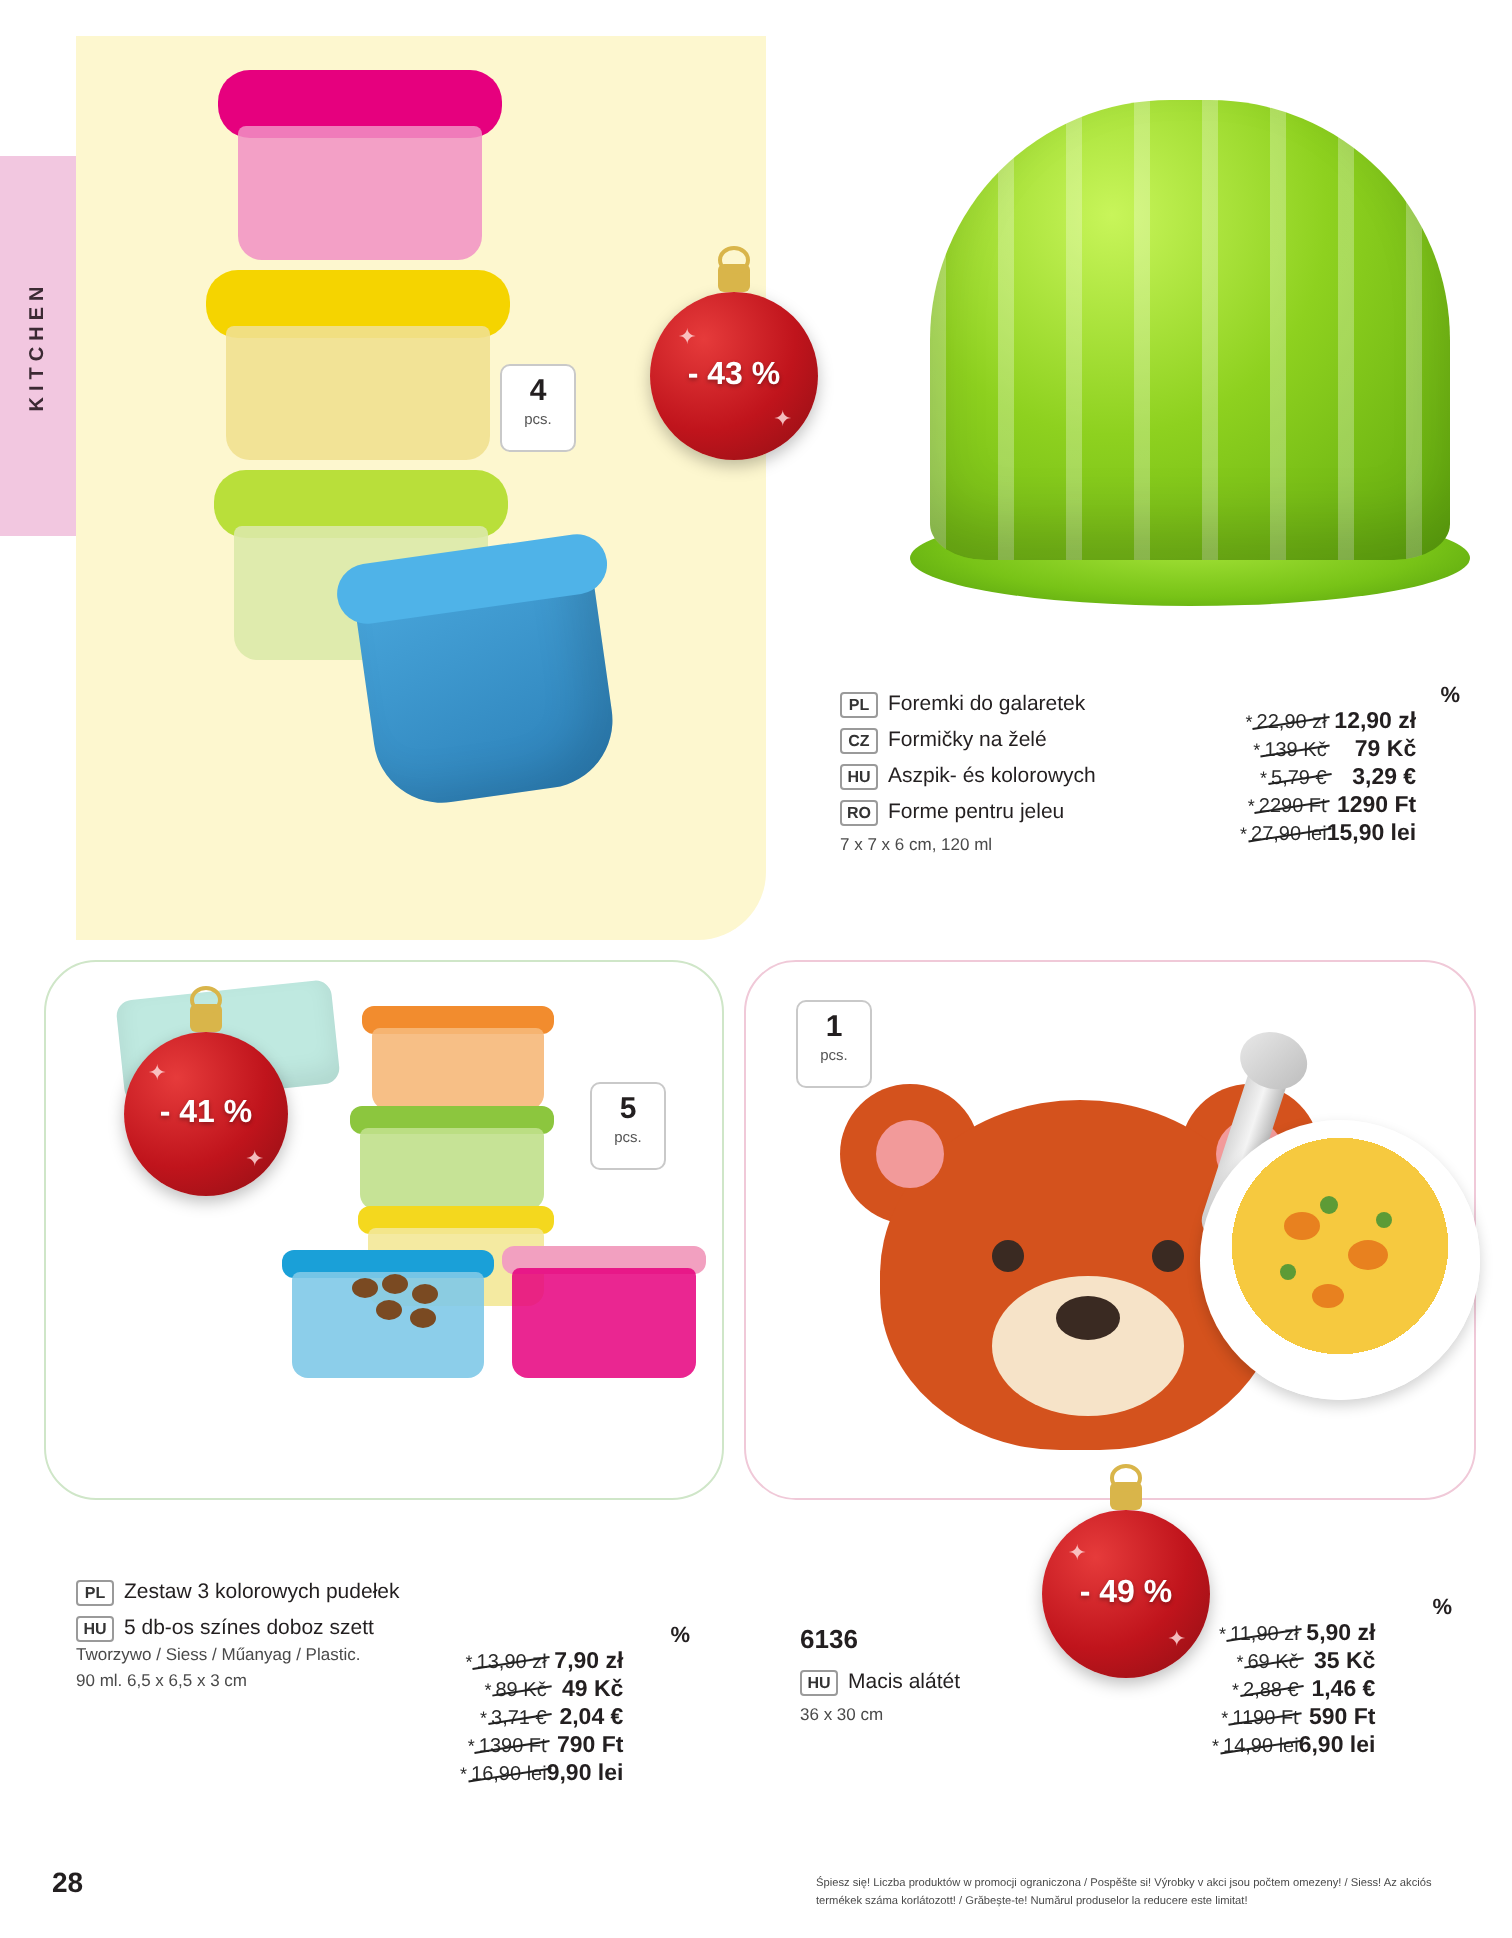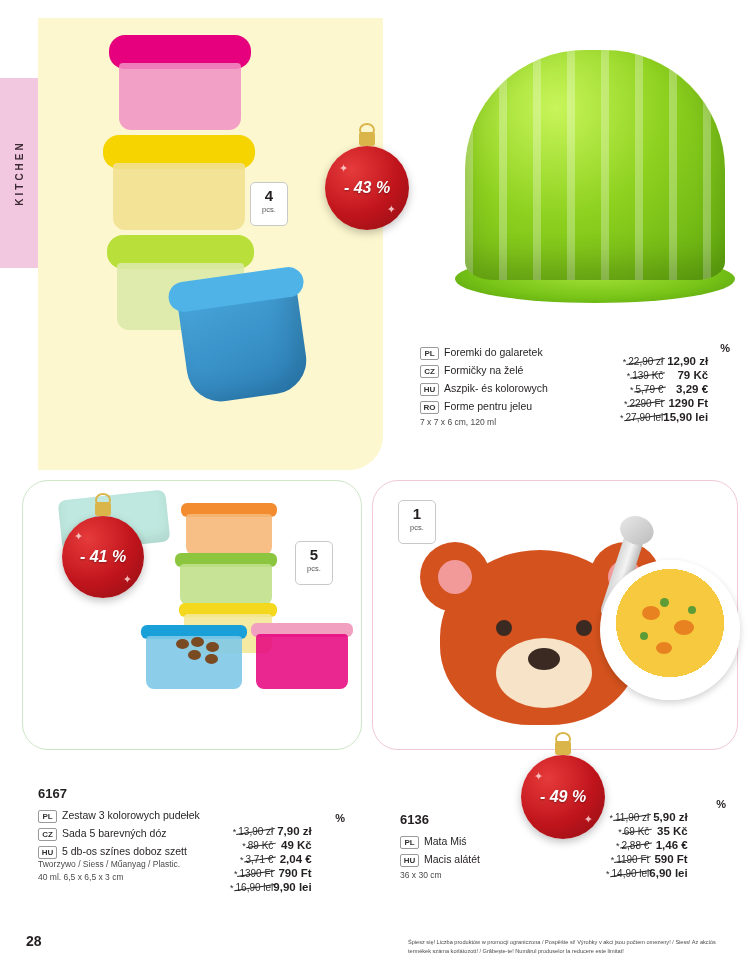--- a/index.html
+++ b/index.html
@@ -148,21 +148,21 @@
   }
 
   
   .ball{
     position:absolute; border-radius:50%;
     background:radial-gradient(circle at 32% 28%, #e63b3b 0%, #c0141c 55%, #8e0f14 100%);
     box-shadow:0 3px 8px rgba(0,0,0,.25);
     display:flex; align-items:center; justify-content:center;
   }
   .ball .disc{
-    color:#fff; font-weight:bold; font-style:italic;
+    color:#fff; font-weight:bold; 
     text-shadow:0 1px 2px rgba(0,0,0,.35);
     white-space:nowrap;
   }
   .ball .cap-top{
     position:absolute; left:50%; transform:translateX(-50%);
     top:-14px; width:16px; height:14px; background:#d9b54a; border-radius:3px;
   }
   .ball .cap-top:before{
     content:""; position:absolute; left:50%; transform:translateX(-50%);
     top:-9px; width:12px; height:10px; border:2px solid #d9b54a; border-radius:50%;
@@ -350,32 +350,28 @@
   <span class="star" style="right:12px;bottom:12px;">✦</span>
   <span class="disc">- 41 %</span>
 </div>
 
 <div class="pcs" id="pcs-5">
   <span class="n">5</span>
   <span class="t">pcs.</span>
 </div>
 
 <div class="prod" style="left:38px; top:786px; width:220px;">
-  <div class="code">6167</div>
   <div>
     <span class="flag">PL</span><span class="lname">Zestaw 3 kolorowych pudełek</span>
   </div>
   <div>
-    <span class="flag">CZ</span><span class="lname">Sada 5 barevných dóz</span>
-  </div>
-  <div>
     <span class="flag">HU</span><span class="lname">5 db-os színes doboz szett</span>
   </div>
   <div class="mat">Tworzywo / Siess / Műanyag / Plastic.</div>
-  <div class="dim">40 ml. 6,5 x 6,5 x 3 cm</div>
+  <div class="dim">90 ml. 6,5 x 6,5 x 3 cm</div>
 </div>
 
 <div class="prices" style="left:230px; top:812px; width:115px;">
   <div class="hdr">%</div>
   <table>
     <tbody>
         <tr>
       <td class="old"><span class="star-m">*</span><span class="strike">13,90 zł</span></td>
       <td class="new">7,90 zł</td>
     </tr>
@@ -430,23 +426,20 @@
 </div>
 
 <div class="pcs" id="pcs-1">
   <span class="n">1</span>
   <span class="t">pcs.</span>
 </div>
 
 <div class="prod" style="left:400px; top:812px; width:215px;">
   <div class="code">6136</div>
   <div>
-    <span class="flag">PL</span><span class="lname">Mata Miś</span>
-  </div>
-  <div>
     <span class="flag">HU</span><span class="lname">Macis alátét</span>
   </div>
   <div class="dim">36 x 30 cm</div>
 </div>
 
 <div class="prices" style="left:606px; top:798px; width:120px;">
   <div class="hdr">%</div>
   <table>
     <tbody>
         <tr>

